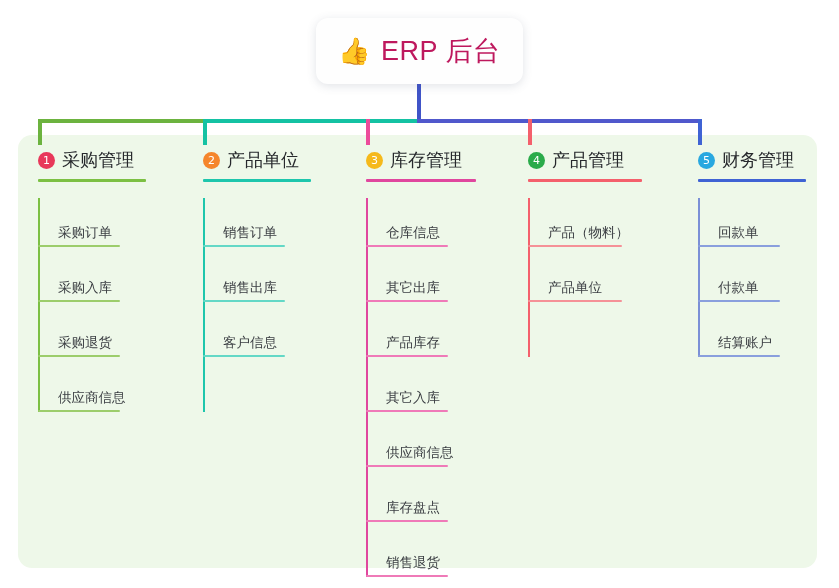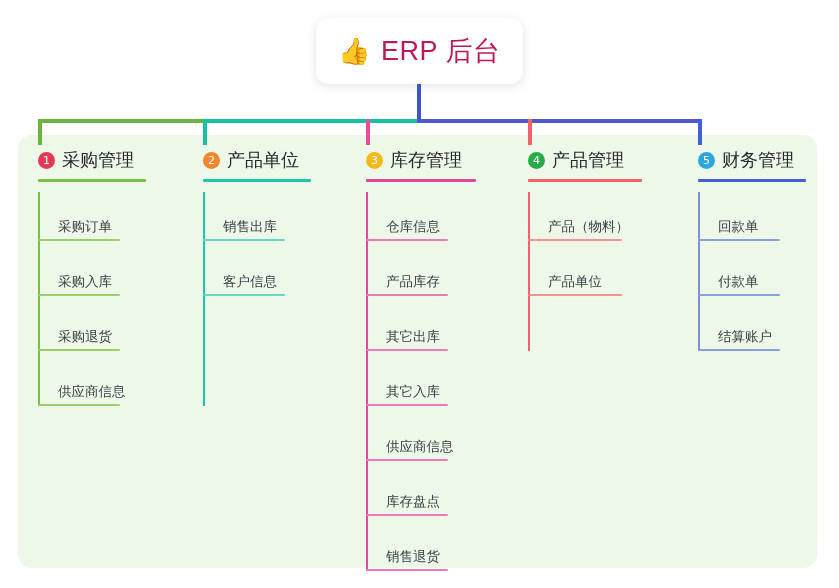--- a/index.html
+++ b/index.html
@@ -39,21 +39,21 @@
   .col{position:absolute;z-index:5;}
   .col-head{display:flex;align-items:center;gap:7px;height:26px;}
   .badge{
     width:17px;height:17px;border-radius:50%;
     color:#fff;font-size:11px;line-height:17px;text-align:center;
     font-family:"DejaVu Sans",sans-serif;flex:none;
   }
   .col-title{font-size:18px;color:#26282c;white-space:nowrap;}
   .head-rule{height:3px;margin-top:6px;border-radius:1px;}
 
-  .leaves{position:relative;margin-top:10px;}
+  .leaves{position:relative;margin-top:16px;}
   .spine{position:absolute;left:0;top:0;width:2px;}
   .leaf{position:relative;height:55px;}
   .leaf-label{
     position:absolute;left:20px;bottom:11px;
     font-size:13.5px;color:#3a3d42;white-space:nowrap;
   }
   .leaf-rule{position:absolute;left:0;bottom:6px;height:2px;border-radius:1px;}
 </style>
 </head>
 <body>
@@ -108,20 +108,24 @@
       </div>
       <div class="col" style="left: 203px; top: 147px;">
         <div class="col-head">
           <span class="badge" style="background: rgb(245, 134, 44);">2</span>
           <span class="col-title">产品单位</span>
         </div>
         <div class="head-rule" style="width: 108px; background: rgb(30, 198, 172);"></div>
         <div class="leaves" style="height: 220px;">
           <div class="spine" style="height: 214px; background: rgb(30, 198, 172);"></div>
           <div class="leaf">
+            <span class="leaf-label">销售订单</span>
+            <div class="leaf-rule" style="width: 82px; background: rgb(99, 216, 198);"></div>
+          </div>
+          <div class="leaf">
             <span class="leaf-label">销售出库</span>
             <div class="leaf-rule" style="width: 82px; background: rgb(99, 216, 198);"></div>
           </div>
           <div class="leaf">
             <span class="leaf-label">客户信息</span>
             <div class="leaf-rule" style="width: 82px; background: rgb(99, 216, 198);"></div>
           </div>
         </div>
       </div>
       <div class="col" style="left: 366px; top: 147px;">
@@ -130,25 +134,25 @@
           <span class="col-title">库存管理</span>
         </div>
         <div class="head-rule" style="width: 110px; background: rgb(224, 71, 158);"></div>
         <div class="leaves" style="height: 385px;">
           <div class="spine" style="height: 379px; background: rgb(224, 71, 158);"></div>
           <div class="leaf">
             <span class="leaf-label">仓库信息</span>
             <div class="leaf-rule" style="width: 82px; background: rgb(239, 122, 184);"></div>
           </div>
           <div class="leaf">
+            <span class="leaf-label">其它出库</span>
+            <div class="leaf-rule" style="width: 82px; background: rgb(239, 122, 184);"></div>
+          </div>
+          <div class="leaf">
             <span class="leaf-label">产品库存</span>
-            <div class="leaf-rule" style="width: 82px; background: rgb(239, 122, 184);"></div>
-          </div>
-          <div class="leaf">
-            <span class="leaf-label">其它出库</span>
             <div class="leaf-rule" style="width: 82px; background: rgb(239, 122, 184);"></div>
           </div>
           <div class="leaf">
             <span class="leaf-label">其它入库</span>
             <div class="leaf-rule" style="width: 82px; background: rgb(239, 122, 184);"></div>
           </div>
           <div class="leaf">
             <span class="leaf-label">供应商信息</span>
             <div class="leaf-rule" style="width: 82px; background: rgb(239, 122, 184);"></div>
           </div>

